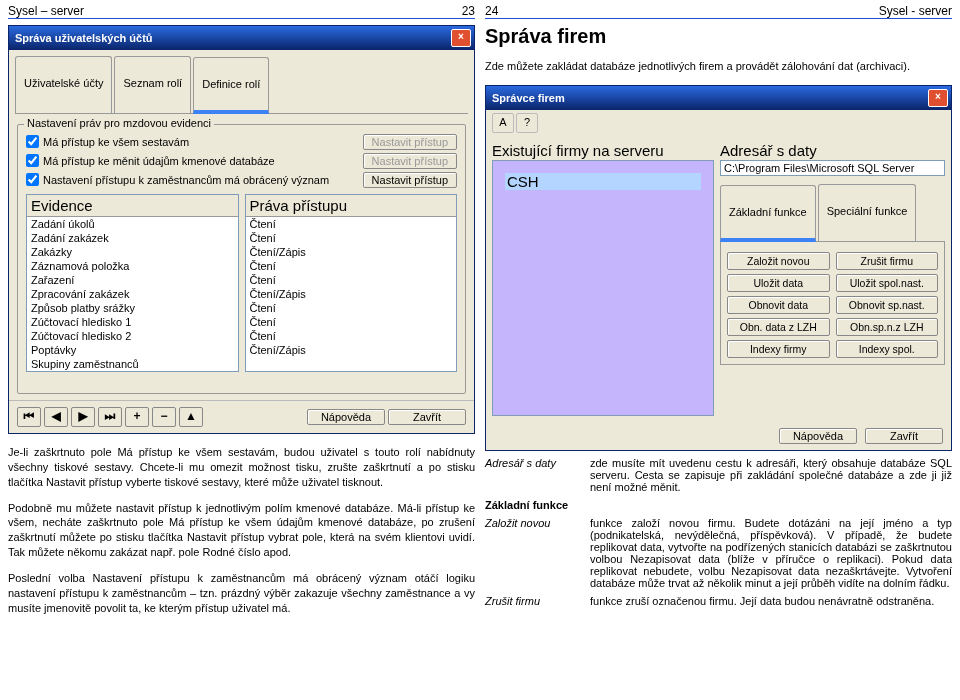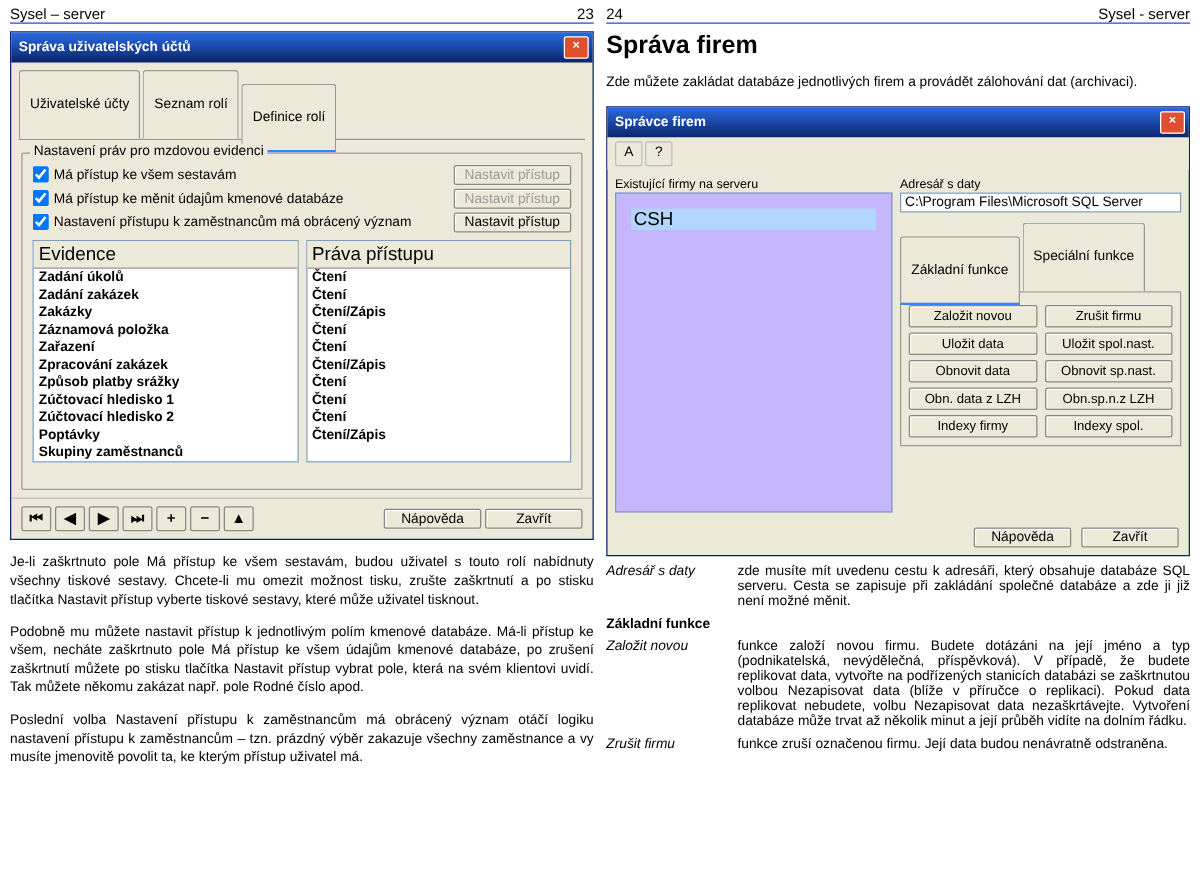--- a/index.html
+++ b/index.html
@@ -79,22 +79,22 @@
     border: 1px solid #999;
     border-bottom: none;
     padding: 20px 8px;
     margin-right: 2px;
     background: #ece9d8;
     border-radius: 3px 3px 0 0;
   }
   .tab.active {
     background: #ece9d8;
     position: relative;
-    top: 11px;
-    border-bottom: 2px solid #3b82f6;
+    top: 1px;
+    border-bottom: 4px solid #3b82f6;
   }
   .inner {
     padding: 6px 8px;
   }
   .grpbox {
     border: 1px solid #999;
     border-radius: 2px;
     padding: 6px 8px 21px 8px;
     margin-top: 4px;
     position: relative;
@@ -144,21 +144,20 @@
   }
   .listhdr {
     background: #ece9d8;
     border-bottom: 1px solid #999;
     padding: 2px 4px;
     font-size: 15px;
     display: flex;
   }
   .listbody {
     font-size: 11px;
-    font-weight: bold;
   }
   .listrow {
     padding: 1px 4px;
     white-space: nowrap;
     overflow: hidden;
   }
   .half {
     width: 50%;
   }
 
@@ -204,21 +203,21 @@
     padding: 6px;
     gap: 6px;
   }
   .leftbox {
     flex: 1;
   }
   .rightbox {
     width: 225px;
   }
   .lbl {
-    font-size: 10px;
+    font-size: 15px;
     margin-bottom: 1px;
   }
   .whitelist {
     border: 1px solid #7f9db9;
     background: #c4b5fd;
     height: 230px;
     font-size: 15px;
     padding: 12px;
   }
   .whitelist .sel {

